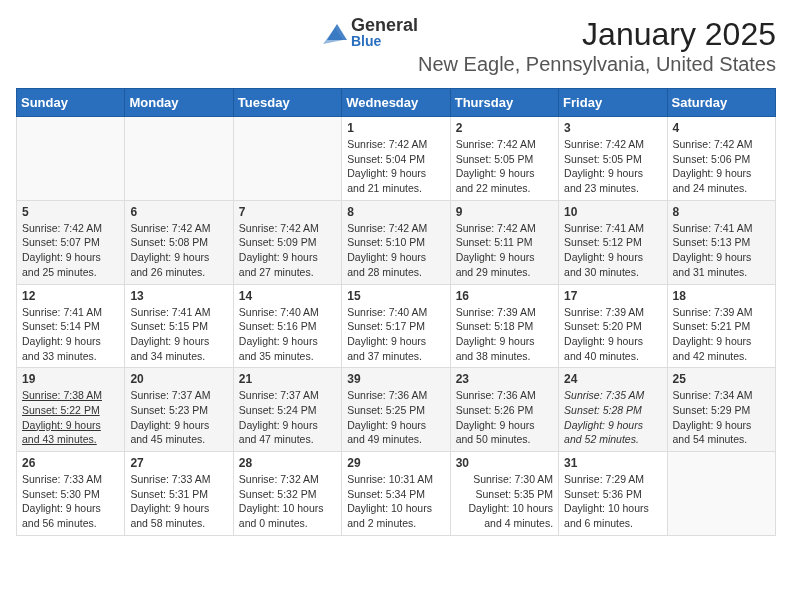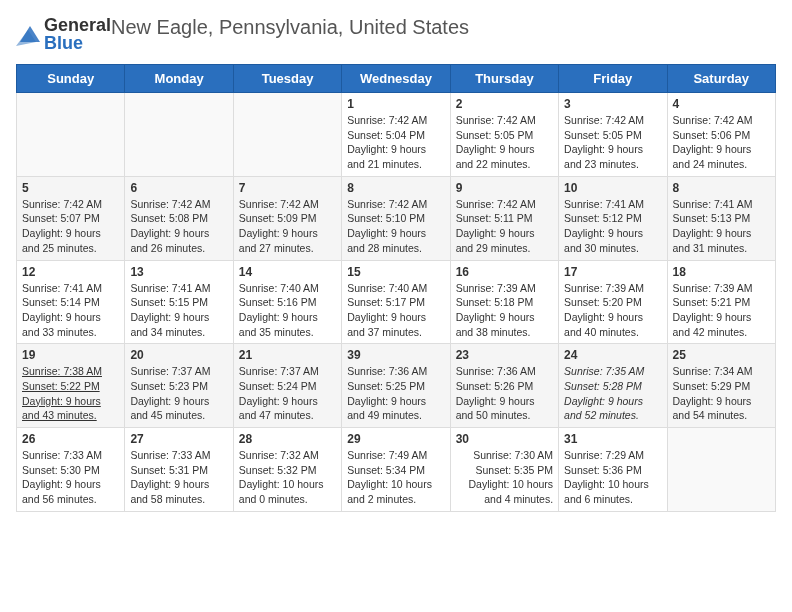--- a/index.html
+++ b/index.html
@@ -5,37 +5,37 @@
     * { box-sizing: border-box; margin: 0; padding: 0; }
     body {
       font-family: Arial, sans-serif;
       background: #fff;
       width: 792px;
       min-height: 612px;
       padding: 16px;
     }
     .header {
       display: flex;
-      justify-content: flex-start;
+      justify-content: flex-end;
       align-items: flex-start;
       margin-bottom: 12px;
     }
     .logo {
       display: flex;
       align-items: center;
       gap: 4px;
     }
     .logo-text-general {
       font-size: 18px;
       font-weight: bold;
       color: #333;
       line-height: 1;
     }
     .logo-text-blue {
-      font-size: 18px;
+      font-size: 14px;
       font-weight: bold;
       color: #2a6fbe;
       line-height: 1;
     }
     .logo-icon {
       width: 24px;
       height: 20px;
       position: relative;
     }
     .title-area {
@@ -54,21 +54,21 @@
       width: 100%;
       border-collapse: collapse;
       border: 1px solid #ccc;
     }
     .calendar th {
       background-color: #2a6fbe;
       color: #fff;
       font-size: 13px;
       font-weight: bold;
       padding: 6px 4px;
-      text-align: center;
+      text-align: left;
       border: 1px solid #1d5aa0;
     }
     .calendar td {
       vertical-align: top;
       padding: 4px 5px;
       font-size: 10.5px;
       color: #333;
       border: 1px solid #ddd;
       width: 108px;
       min-height: 80px;
@@ -100,20 +100,21 @@
         <polygon points="4,18 14,2 24,18" fill="#2a6fbe" opacity="0.85"></polygon>
         <polygon points="0,22 12,6 20,18" fill="#2a6fbe" opacity="0.5"></polygon>
       </svg>
     </div>
     <div>
       <div class="logo-text-general">General</div>
       <div class="logo-text-blue">Blue</div>
     </div>
   </div>
   <div class="title-area">
+    <div class="month-title">January 2025</div>
     <div class="location-title">New Eagle, Pennsylvania, United States</div>
   </div>
 </div>
 
 <table class="calendar">
   <thead>
     <tr>
     <th>Sunday</th>
         <th>Monday</th>
         <th>Tuesday</th>
@@ -299,21 +300,21 @@
 Daylight: 9 hours and 58 minutes.</div>
         </td>
         <td>
           <span class="day-number">28</span>
           <div class="day-info" style="white-space: pre-line;">Sunrise: 7:32 AM
 Sunset: 5:32 PM
 Daylight: 10 hours and 0 minutes.</div>
         </td>
         <td>
           <span class="day-number">29</span>
-          <div class="day-info" style="white-space: pre-line;">Sunrise: 7:49 AM
+          <div class="day-info" style="white-space: pre-line;">Sunrise: 10:31 AM
 Sunset: 5:34 PM
 Daylight: 10 hours and 2 minutes.</div>
         </td>
         <td>
           <span class="day-number">30</span>
           <div class="day-info" style="white-space: pre-line; text-align: right;">Sunrise: 7:30 AM
 Sunset: 5:35 PM
 Daylight: 10 hours and 4 minutes.</div>
         </td>
         <td>

